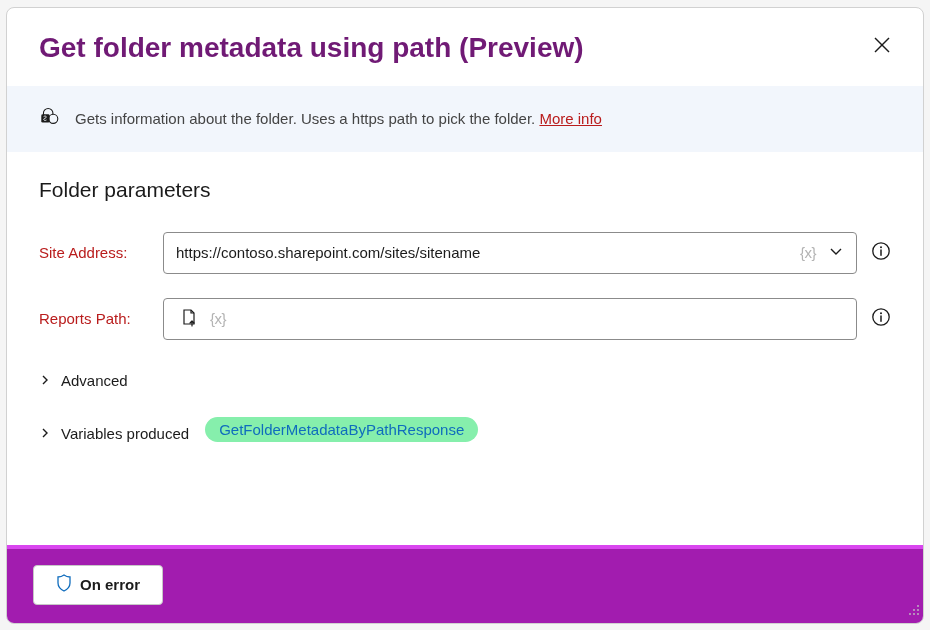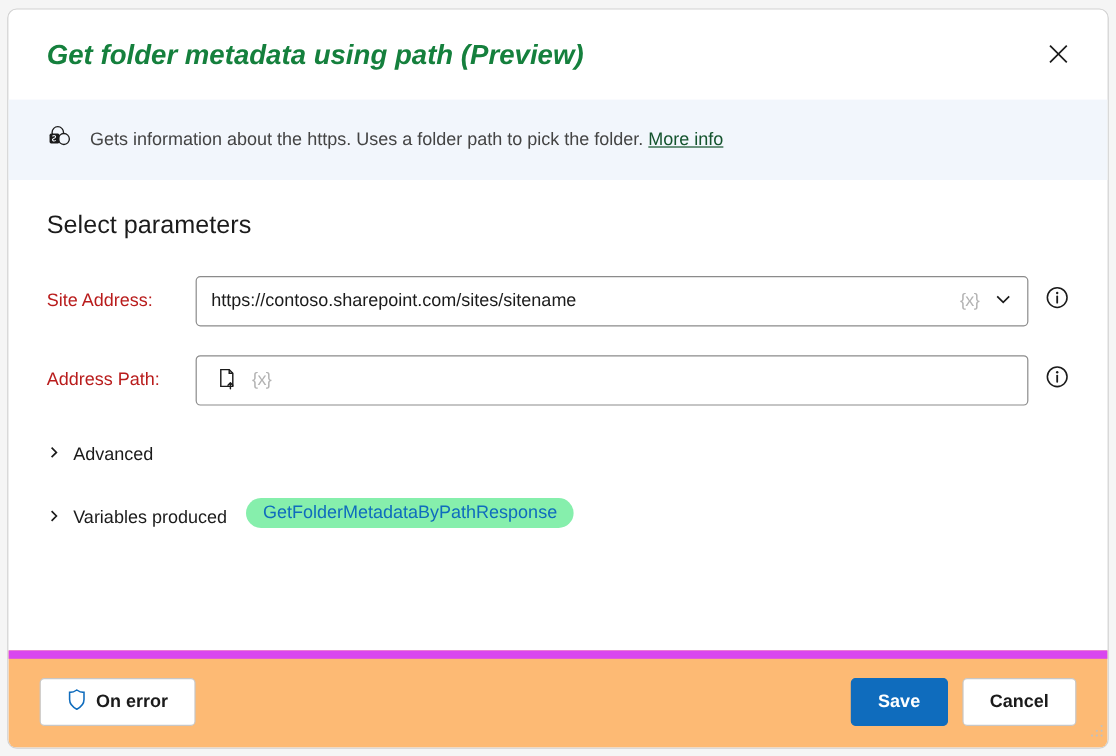--- a/index.html
+++ b/index.html
@@ -27,24 +27,23 @@
       overflow: hidden;
       position: relative;
     }
     .header {
       padding: 24px 28px 22px 32px;
       display: flex;
       align-items: flex-start;
       justify-content: space-between;
     }
     .header-title {
-      font-size: 23px;
+      font-size: 28px;
       font-weight: 600;
-      color: #15803d;
-      font-style: italic;
+      color: #701a75;
     }
     .close-btn {
       background: none;
       border: none;
       cursor: pointer;
       padding: 4px;
       color: #1b1b1b;
       display: flex;
       align-items: center;
       justify-content: center;
@@ -58,21 +57,21 @@
     }
     .banner-icon {
       color: #1b1b1b;
       flex-shrink: 0;
     }
     .banner-text {
       font-size: 15px;
       color: #444;
     }
     .banner-link {
-      color: #14532d;
+      color: #b91c1c;
       text-decoration: underline;
       cursor: pointer;
     }
     .content {
       padding: 26px 32px 20px 32px;
       flex: 1;
       overflow-y: auto;
     }
     .section-row {
       display: flex;
@@ -169,26 +168,26 @@
     }
     .pill {
       background: #86efac;
       color: #0f6cbd;
       border-radius: 14px;
       padding: 4px 14px;
       font-size: 15px;
       margin-left: 6px;
     }
     .footer {
-      border-top: 7px solid #d946ef;
+      border-top: 4px solid #d946ef;
       padding: 16px 26px 18px 26px;
       display: flex;
       align-items: center;
       justify-content: space-between;
-      background: #fdba74;
+      background: #a21caf;
       gap: 28px;
     }
     .footer-left, .footer-right {
       display: flex;
       gap: 12px;
     }
     .btn {
       height: 40px;
       padding: 0 22px;
       border-radius: 4px;
@@ -237,28 +236,28 @@
   <div class="info-banner">
     <span class="banner-icon">
       <svg width="22" height="22" viewBox="0 0 24 24" fill="none">
         <circle cx="10" cy="8" r="5.2" stroke="currentColor" stroke-width="1.2"></circle>
         <circle cx="15.5" cy="14" r="5" stroke="currentColor" stroke-width="1.2" fill="#f2f6fc"></circle>
         <rect x="2.5" y="9" width="9" height="9" rx="1.5" fill="currentColor"></rect>
         <path d="M5.4 11.3 c1.6-1.2 3.3 0.3 2.2 1.5 c-0.6 0.6 -2 0.4 -2.4 1.6 c-0.3 1.2 1.4 1.9 2.6 1.1" stroke="#f2f6fc" stroke-width="1" fill="none" stroke-linecap="round"></path>
       </svg>
     </span>
     <div class="banner-text">
-      <span>Gets information about the https. Uses a folder path to pick the folder. </span><a class="banner-link">More info</a>
+      <span>Gets information about the folder. Uses a https path to pick the folder. </span><a class="banner-link">More info</a>
     </div>
   </div>
 
   <div class="content">
 
     <div class="section-row">
-      <div class="section-title">Select parameters</div>
+      <div class="section-title">Folder parameters</div>
     </div>
 
     <div class="param-row">
       <div class="param-label">Site Address:</div>
       <div class="input-wrap">
         <input class="input-field" value="https://contoso.sharepoint.com/sites/sitename" style="">
         <div class="input-actions">
           <span class="var-token">{x}</span>
           <button class="chevron-btn">
             <span>
@@ -272,21 +271,21 @@
       <span class="info-icon">
         <svg width="20" height="20" viewBox="0 0 20 20">
           <circle cx="10" cy="10" r="8.2" stroke="currentColor" stroke-width="1.3" fill="none"></circle>
           <circle cx="10" cy="6.2" r="1" fill="currentColor"></circle>
           <line x1="10" y1="9" x2="10" y2="14.2" stroke="currentColor" stroke-width="1.5" stroke-linecap="round"></line>
         </svg>
       </span>
     </div>
 
     <div class="param-row">
-      <div class="param-label">Address Path:</div>
+      <div class="param-label">Reports Path:</div>
       <div class="input-wrap">
         <div class="input-actions">
           <button class="folder-picker-btn">
             <span>
               <svg width="18" height="20" viewBox="0 0 18 20" fill="none">
                 <path d="M4 3 h7 l3 3 v11 h-10 z" stroke="currentColor" stroke-width="1.2" fill="none"></path>
                 <path d="M11 3 v3 h3" stroke="currentColor" stroke-width="1.2" fill="none"></path>
                 <path d="M12 19 v-5 m0 0 l-2 2 m2 -2 l2 2" stroke="currentColor" stroke-width="1.2" fill="none" stroke-linecap="round"></path>
               </svg>
             </span>
@@ -328,28 +327,20 @@
     <div class="footer-left">
       <button class="btn btn-secondary">
         <span>
           <svg width="16" height="18" viewBox="0 0 16 18" fill="none">
             <path d="M8 1 c2 1.5 4 2 6 2 v6 c0 4 -3 6.5 -6 8 c-3 -1.5 -6 -4 -6 -8 v-6 c2 0 4 -0.5 6 -2 z" stroke="#0f6cbd" stroke-width="1.3" fill="none"></path>
           </svg>
         </span>
         <span>On error</span>
       </button>
     </div>
-    <div class="footer-right">
-      <button class="btn btn-primary">
-        <span>Save</span>
-      </button>
-      <button class="btn btn-secondary">
-        <span>Cancel</span>
-      </button>
-    </div>
   </div>
 
   <span class="resize-grip">
     <svg width="14" height="14" viewBox="0 0 14 14">
       <circle cx="11" cy="3" r="0.9" fill="currentColor"></circle>
       <circle cx="7" cy="7" r="0.9" fill="currentColor"></circle>
       <circle cx="11" cy="7" r="0.9" fill="currentColor"></circle>
       <circle cx="3" cy="11" r="0.9" fill="currentColor"></circle>
       <circle cx="7" cy="11" r="0.9" fill="currentColor"></circle>
       <circle cx="11" cy="11" r="0.9" fill="currentColor"></circle>

